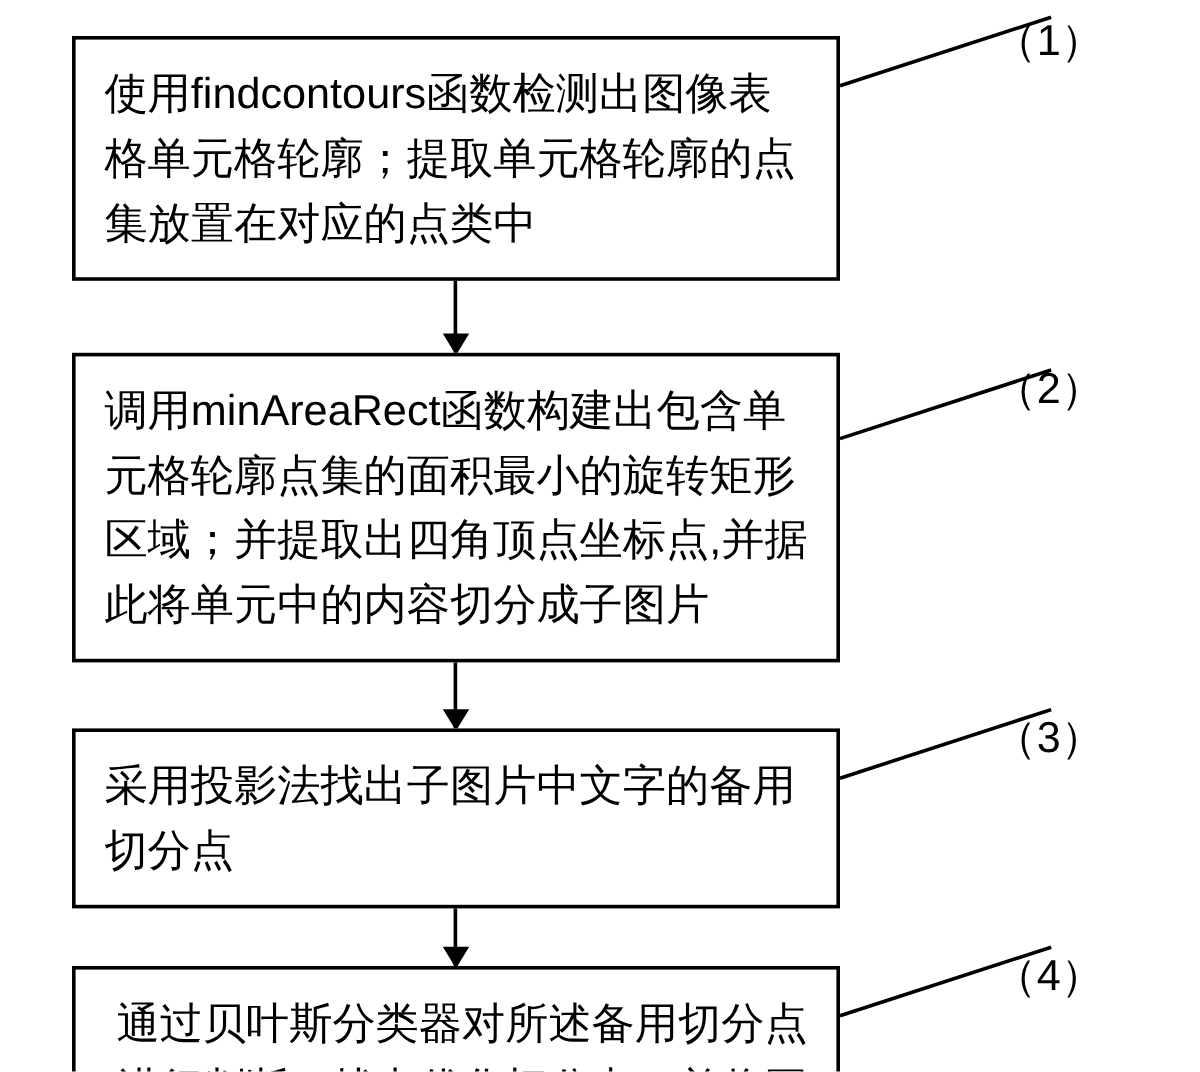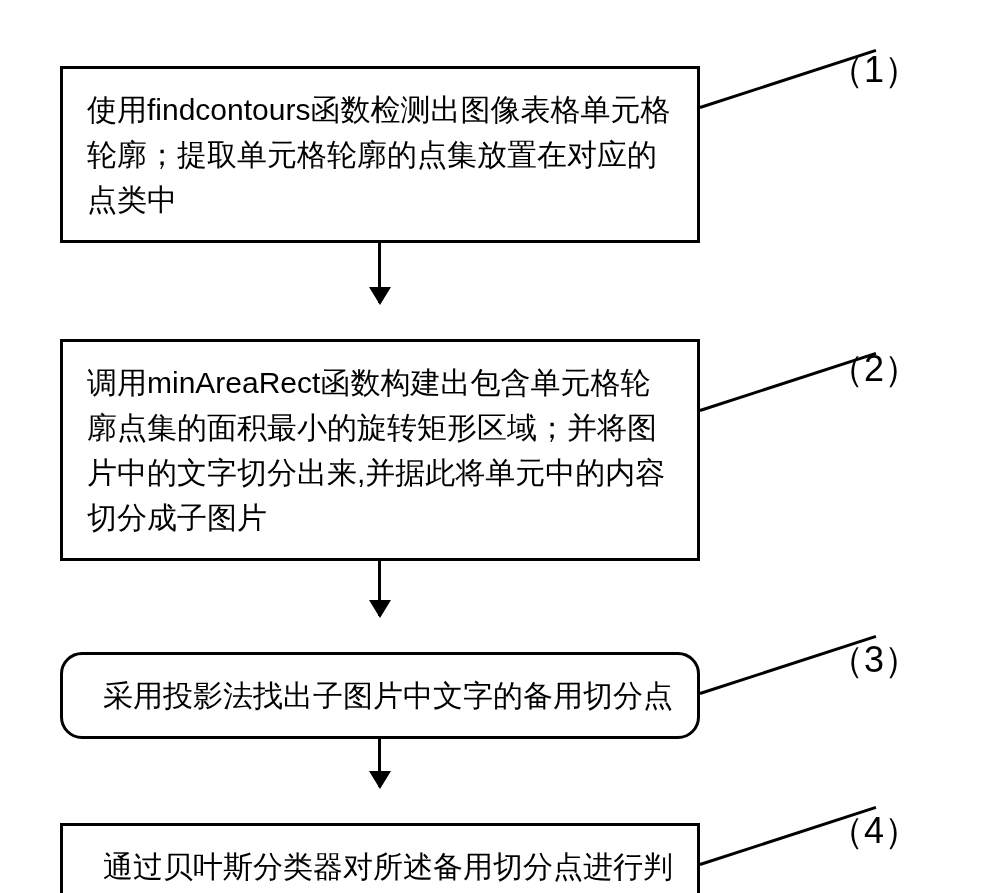--- a/index.html
+++ b/index.html
@@ -13,26 +13,25 @@
     .flowchart {
       position: absolute;
       left: 60px;
       top: 30px;
       width: 880px;
     }
     .step-box {
       border: 3px solid #000;
       background: #fff;
       padding: 18px 24px;
-      font-size: 30px;
+      font-size: 36px;
       line-height: 1.5;
       text-align: left;
       width: 640px;
       margin-bottom: 0;
-      margin-top: 36px;
     }
     .step-label {
       position: absolute;
       font-size: 36px;
       font-weight: normal;
       color: #000;
     }
     .connector {
       position: absolute;
       border-top: 3px solid #000;
@@ -68,32 +67,32 @@
     <div class="step-label" style="top:-20px; right:20px;">（1）</div>
     <div class="connector" style="left:640px; top:40px; width:185px; transform:rotate(-18deg);"></div>
   </div>
 
   <div class="arrow-down" style="height:60px;">
     <div class="arrow-head"></div>
   </div>
 
   <div class="row">
     <div class="step-box">
-      <span>调用minAreaRect函数构建出包含单元格轮廓点集的面积最小的旋转矩形区域；并将图片中的文字切分出来,并据此将单元中的内容切分成子图片</span>
+      <span>调用minAreaRect函数构建出包含单元格轮廓点集的面积最小的旋转矩形区域；并提取出四角顶点坐标点,并据此将单元中的内容切分成子图片</span>
     </div>
     <div class="step-label" style="top:6px; right:20px;">（2）</div>
     <div class="connector" style="left:640px; top:70px; width:185px; transform:rotate(-18deg);"></div>
   </div>
 
   <div class="arrow-down" style="height:55px;">
     <div class="arrow-head"></div>
   </div>
 
   <div class="row">
-    <div class="step-box" style="text-align:right;border-radius:22px;">
+    <div class="step-box" style="text-align:left;">
       <span>采用投影法找出子图片中文字的备用切分点</span>
     </div>
     <div class="step-label" style="top:-16px; right:20px;">（3）</div>
     <div class="connector" style="left:640px; top:40px; width:185px; transform:rotate(-18deg);"></div>
   </div>
 
   <div class="arrow-down" style="height:48px;">
     <div class="arrow-head"></div>
   </div>
 

